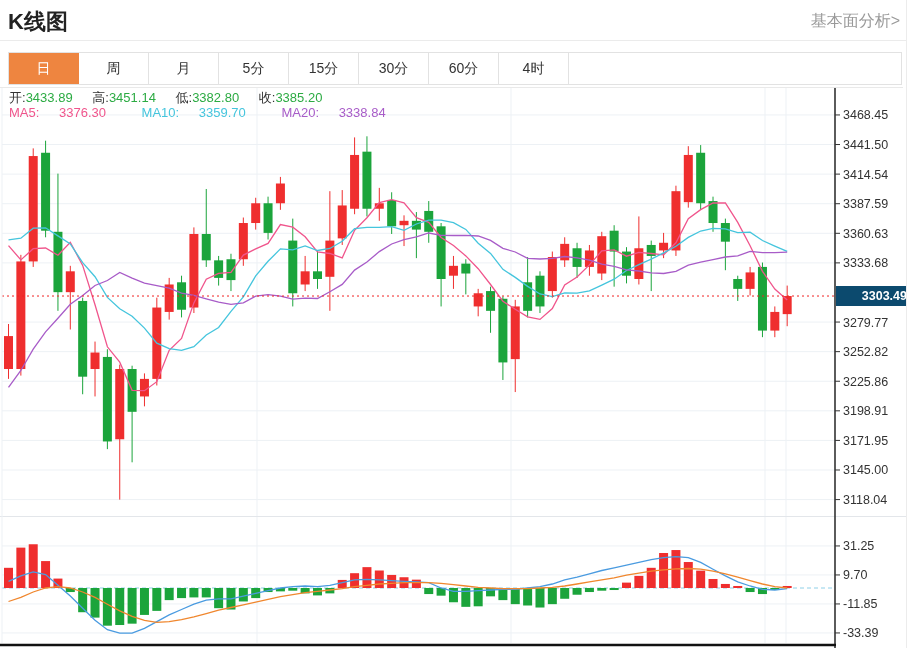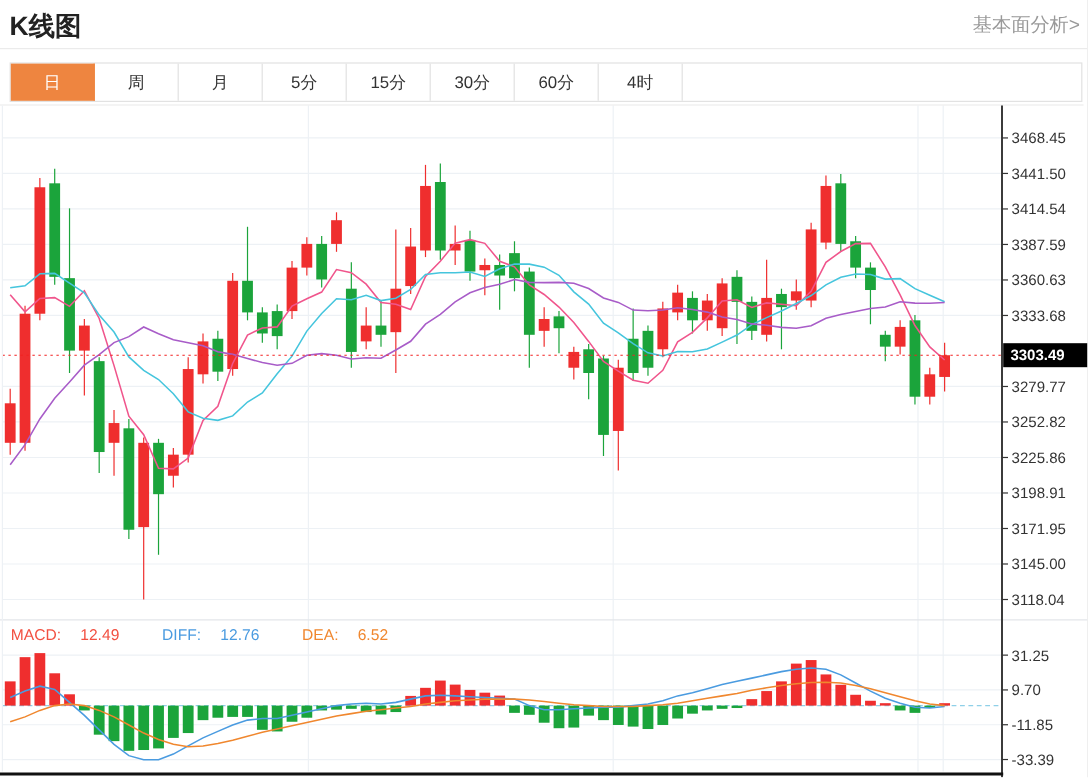--- a/index.html
+++ b/index.html
@@ -299,22 +299,28 @@
       <div class="tab active">日</div>
       <div class="tab">周</div>
       <div class="tab">月</div>
       <div class="tab">5分</div>
       <div class="tab">15分</div>
       <div class="tab">30分</div>
       <div class="tab">60分</div>
       <div class="tab">4时</div>
     </div>
 
-
-
-  <div class="legend legend-macd">
-    <span class="c-macd" style="color: rgb(242, 80, 65);"><span>MACD:</span><span>12.49</span></span>
-    <span class="c-diff" style="color: rgb(74, 155, 224);"><span>DIFF:</span><span>12.76</span></span>
-    <span class="c-dea" style="color: rgb(240, 135, 46);"><span>DEA:</span><span>6.52</span></span>
+  <div class="legend legend-ohlc">
+    <span><b class="lbl" style="font-weight:normal">开:</b><i style="font-style: normal; color: rgb(44, 171, 67);" class="val-green">3433.89</i></span>
+    <span><b class="lbl" style="font-weight:normal">高:</b><i style="font-style: normal; color: rgb(44, 171, 67);" class="val-green">3451.14</i></span>
+    <span><b class="lbl" style="font-weight:normal">低:</b><i style="font-style: normal; color: rgb(44, 171, 67);" class="val-green">3382.80</i></span>
+    <span><b class="lbl" style="font-weight:normal">收:</b><i style="font-style: normal; color: rgb(44, 171, 67);" class="val-green">3385.20</i></span>
   </div>
 
-  <div class="price-tag" style="background: #000000;">3303.49</div>
+  <div class="legend legend-ma">
+    <span class="c-ma5" style="color: rgb(240, 85, 140);"><span>MA5:</span> <span>3376.30</span></span>
+    <span class="c-ma10" style="color: rgb(69, 197, 221);"><span>MA10:</span> <span>3359.70</span></span>
+    <span class="c-ma20" style="color: rgb(168, 92, 200);"><span>MA20:</span> <span>3338.84</span></span>
+  </div>
+
+
+  <div class="price-tag" style="background: #0c4a6e; text-align: right;">3303.49</div>
 </div>
 
 </body></html>

